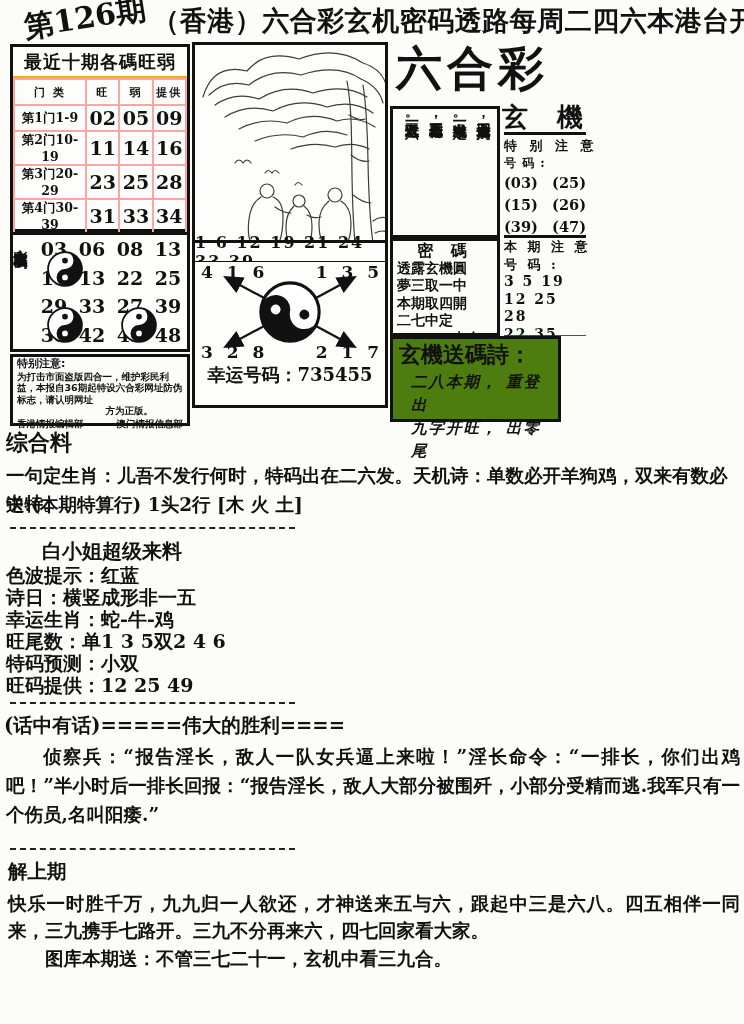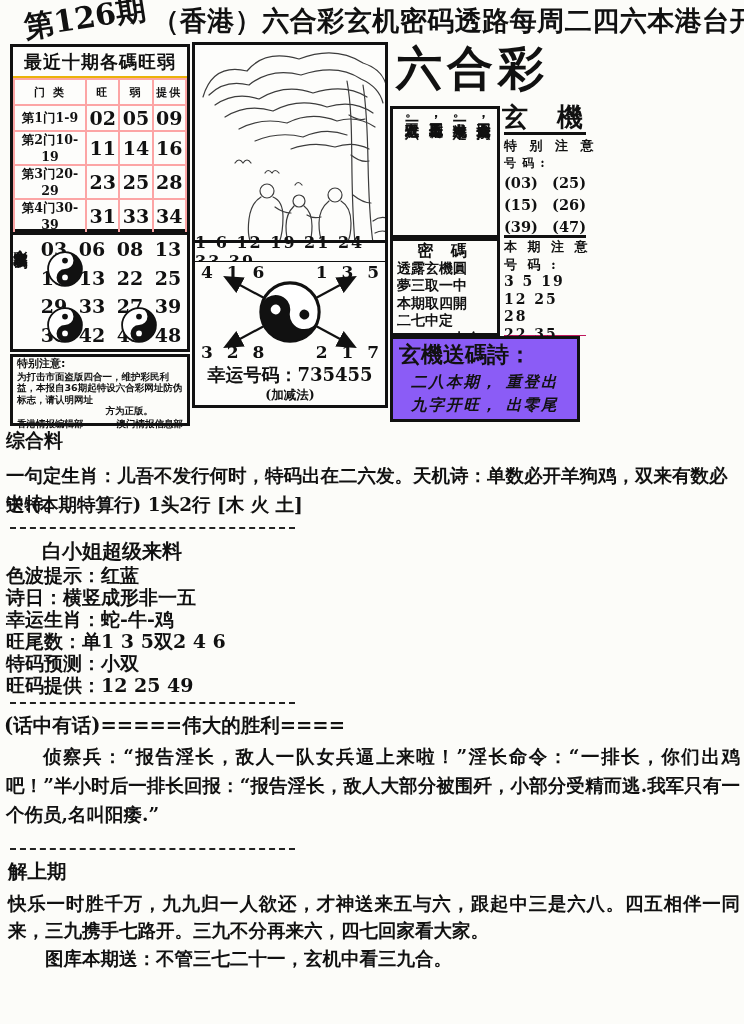--- a/index.html
+++ b/index.html
@@ -55,27 +55,27 @@
   .specialbox{position:absolute;left:504px;top:132px;width:82px;height:106px;border-top:3px solid #111;border-bottom:3px solid #111;box-sizing:border-box;font-weight:700;padding-top:2px;}
   .sp-title{font-size:13px;letter-spacing:4px;white-space:nowrap;}
   .sp-sub{font-size:12px;letter-spacing:1px;}
   .sp-row{display:flex;justify-content:space-between;font-size:14.5px;line-height:22px;}
   .pwbox{position:absolute;left:390px;top:238px;width:110px;height:98px;border:3px solid #111;box-sizing:border-box;padding:1px 4px;font-weight:700;font-size:14px;line-height:17.5px;white-space:nowrap;}
   .pw-title{text-align:center;font-size:16px;letter-spacing:6px;}
   .pw-last{text-align:right;padding-right:12px;}
   .curbox{position:absolute;left:504px;top:238px;width:82px;height:98px;border-bottom:1px solid #be185d;box-sizing:border-box;font-weight:700;font-size:14px;line-height:17.5px;}
   .cur-t{font-size:13px;letter-spacing:3px;white-space:nowrap;}
   .cur-row{letter-spacing:2px;}
-  .poembox{position:absolute;left:390px;top:336px;width:190px;height:86px;border:3px solid #111;box-sizing:border-box;padding:1px 6px;background:#8b5cf6;}
+  .poembox{position:absolute;left:390px;top:336px;width:171px;height:86px;border:3px solid #111;box-sizing:border-box;padding:1px 6px;background:#4d7c0f;}
   .poem-title{font-size:22px;font-weight:900;}
   .poem-line{font-size:15.5px;font-weight:700;font-style:italic;margin-left:12px;line-height:23px;letter-spacing:2px;}
 
   
   .abs{position:absolute;}
-  .h-zh{left:6px;top:428px;font-size:19px;font-weight:700;}
+  .h-zh{left:6px;top:428px;font-size:22px;font-weight:700;}
   .zh1{left:6px;top:462px;width:736px;font-size:18.5px;font-weight:700;line-height:28px;}
   .zh2{left:6px;top:492px;width:736px;font-size:18.5px;font-weight:700;}
   .sep{border-top:2px dashed #222;width:285px;left:10px;}
   .sep1{top:527px;} .sep2{top:702px;} .sep3{top:848px;}
   .bxj-title{left:42px;top:538px;font-size:20px;font-weight:700;}
   .bxj{left:6px;top:564px;font-size:19px;font-weight:700;line-height:22px;}
   .joke-title{left:4px;top:712px;font-size:19.5px;font-weight:700;}
   .joke-body{left:6px;top:742px;width:734px;font-size:18.5px;font-weight:700;line-height:29px;text-indent:2em;text-align:justify;}
   .jsq-title{left:8px;top:858px;font-size:19.5px;font-weight:700;}
   .jsq-body{left:8px;top:890px;width:732px;font-size:18.5px;font-weight:700;line-height:27px;text-align:justify;}
@@ -243,21 +243,20 @@
         </g>
       </svg>
       <span class="corner tl">4 1 6</span>
       <span class="corner tr">1 3 5</span>
       <span class="corner bl">3 2 8</span>
       <span class="corner br">2 1 7</span>
     </div>
     <div class="luckyline">
       <span>幸运号码：</span><span>735455</span>
     </div>
-    <div class="method">(加减法)</div>
   </div>
 
   <div class="brand">六合彩</div>
   <div class="xuanji">玄 機</div>
 
   <div class="vpoem">
     <div>五六离去四七求，</div>
     <div>定率九十减一半。</div>
     <div>三见四五与十合，</div>
     <div>三六双双道一七。</div>

